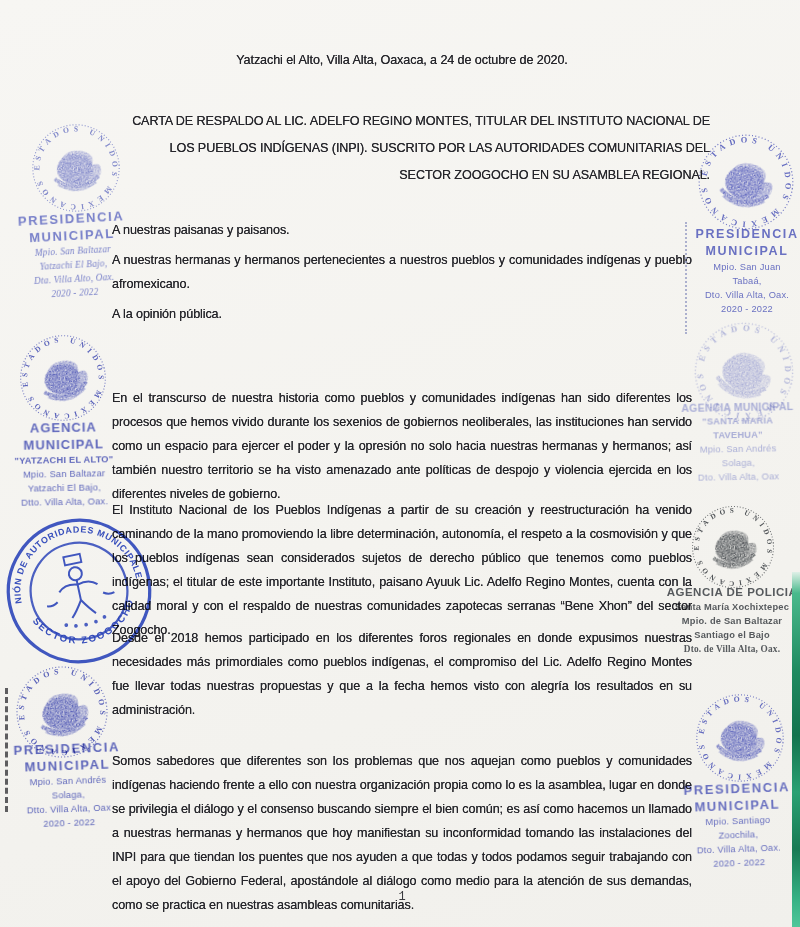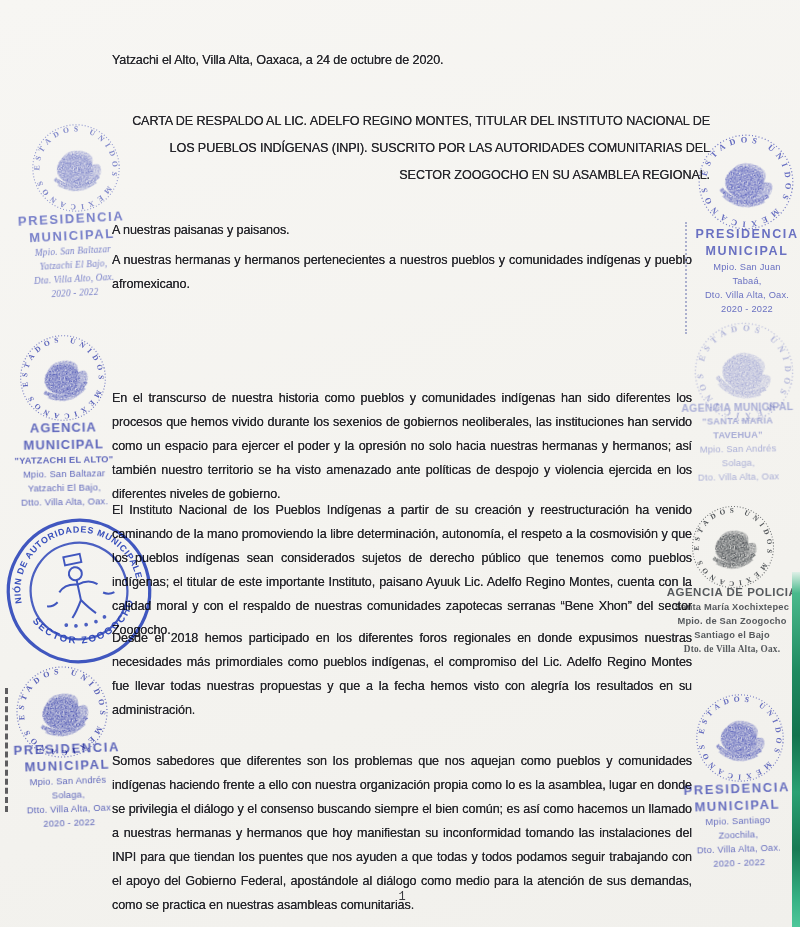--- a/index.html
+++ b/index.html
@@ -4,21 +4,21 @@
 <style>
   html,body{margin:0;padding:0;background:#e8e7e3;}
   .page{
     position:relative;width:800px;height:927px;overflow:hidden;
     background:linear-gradient(160deg,#f7f6f3 0%,#f4f3ef 55%,#f1f0ec 100%);
     font-family:"Liberation Sans",sans-serif;color:#26262b;
   }
   
   .tblock{position:absolute;left:112px;width:580px;font-size:12.6px;line-height:24px;
     letter-spacing:-0.1px;color:#26262b;text-shadow:0 0 .45px #33343a;}
-  .date-line{top:48px;text-align:left;}
+  .date-line{top:48px;text-align:center;}
   .title-line{top:108px;text-align:right;line-height:27px;width:586px;left:124px;}
   .sal1{top:218px;}
   .sal2{top:248px;text-align:justify;}
   .sal3{top:302px;}
   .para{text-align:justify;}
   .p1{top:386px;}
   .p2{top:498px;}
   .p3{top:626px;}
   .p4{top:749px;}
   .pagenum{position:absolute;top:890px;left:112px;width:580px;text-align:center;
@@ -69,20 +69,21 @@
     </symbol>
   </defs>
 </svg>
 
 <div class="page">
 
   <div class="tblock date-line">Yatzachi el Alto, Villa Alta, Oaxaca, a 24 de octubre de 2020.</div>
   <div class="tblock title-line">CARTA DE RESPALDO AL LIC. ADELFO REGINO MONTES, TITULAR DEL INSTITUTO NACIONAL DE LOS PUEBLOS INDÍGENAS (INPI). SUSCRITO POR LAS AUTORIDADES COMUNITARIAS DEL SECTOR ZOOGOCHO EN SU ASAMBLEA REGIONAL.</div>
   <div class="tblock sal1">A nuestras paisanas y paisanos.</div>
   <div class="tblock sal2">A nuestras hermanas y hermanos pertenecientes a nuestros pueblos y comunidades indígenas y pueblo afromexicano.</div>
+  <div class="tblock sal3">A la opinión pública.</div>
   <div class="tblock para p1">En el transcurso de nuestra historia como pueblos y comunidades indígenas han sido diferentes los procesos que hemos vivido durante los sexenios de gobiernos neoliberales, las instituciones han servido como un espacio para ejercer el poder y la opresión no solo hacia nuestras hermanas y hermanos; así también nuestro territorio se ha visto amenazado ante políticas de despojo y violencia ejercida en los diferentes niveles de gobierno.</div>
   <div class="tblock para p2">El Instituto Nacional de los Pueblos Indígenas a partir de su creación y reestructuración ha venido caminando de la mano promoviendo la libre determinación, autonomía, el respeto a la cosmovisión y que los pueblos indígenas sean considerados sujetos de derecho público que tenemos como pueblos indígenas; el titular de este importante Instituto, paisano Ayuuk Lic. Adelfo Regino Montes, cuenta con la calidad moral y con el respaldo de nuestras comunidades zapotecas serranas “Bene Xhon” del sector Zoogocho.</div>
   <div class="tblock para p3">Desde el 2018 hemos participado en los diferentes foros regionales en donde expusimos nuestras necesidades más primordiales como pueblos indígenas, el compromiso del Lic. Adelfo Regino Montes fue llevar todas nuestras propuestas y que a la fecha hemos visto con alegría los resultados en su administración.</div>
   <div class="tblock para p4">Somos sabedores que diferentes son los problemas que nos aquejan como pueblos y comunidades indígenas haciendo frente a ello con nuestra organización propia como lo es la asamblea, lugar en donde se privilegia el diálogo y el consenso buscando siempre el bien común; es así como hacemos un llamado a nuestras hermanas y hermanos que hoy manifiestan su inconformidad tomando las instalaciones del INPI para que tiendan los puentes que nos ayuden a que todas y todos podamos seguir trabajando con el apoyo del Gobierno Federal, apostándole al diálogo como medio para la atención de sus demandas, como se practica en nuestras asambleas comunitarias.</div>
   <div class="pagenum">1</div>
 
   <div class="stamp" style="left:28px;top:120px;transform:rotate(-4deg);color:#7b84d2;">
     <svg class="seal-use" width="96" height="96">
         <use href="#eagleSeal"></use>
       </svg>
@@ -182,21 +183,21 @@
   </div>
 
   <div class="stamp" style="left:688px;top:502px;transform:rotate(-6deg);color:#43484e;">
     <svg class="seal-use" width="90" height="90">
         <use href="#eagleSeal"></use>
       </svg>
   </div>
   <div class="stamp stamp-text" style="left:664px;top:584px;width:136px;color:#43484e;">
     <div class="st-small" style="font-weight:bold;font-size:11.5px;letter-spacing:.5px;line-height:16px;">AGENCIA DE POLICIA</div>
     <div class="st-small" style="font-weight:bold;">Santa María Xochixtepec</div>
-    <div class="st-small" style="font-weight:bold;">Mpio. de San Zoogocho</div>
+    <div class="st-small" style="font-weight:bold;">Mpio. de San Baltazar</div>
     <div class="st-small" style="font-weight:bold;">Santiago el Bajo</div>
     <div class="st-small" style="font-weight:bold;font-family:Liberation Serif, serif;">Dto. de Villa Alta, Oax.</div>
   </div>
 
   <div class="stamp" style="left:692px;top:690px;transform:rotate(6deg);color:#5a63c8;">
     <svg class="seal-use" width="96" height="96">
         <use href="#eagleSeal"></use>
       </svg>
   </div>
   <div class="stamp stamp-text" style="left:676px;top:780px;width:124px;color:#5a63c8;transform:rotate(-2deg);">

